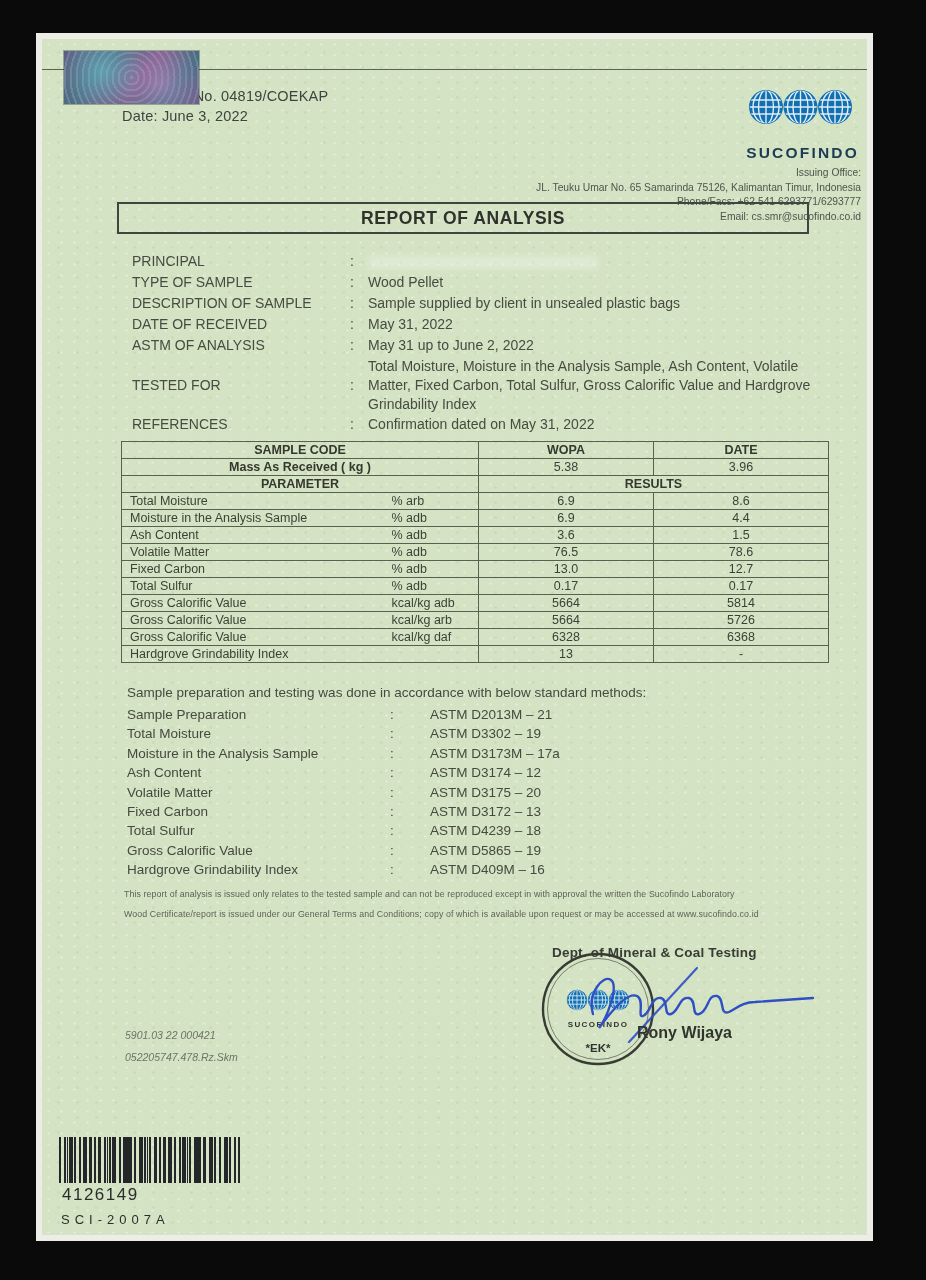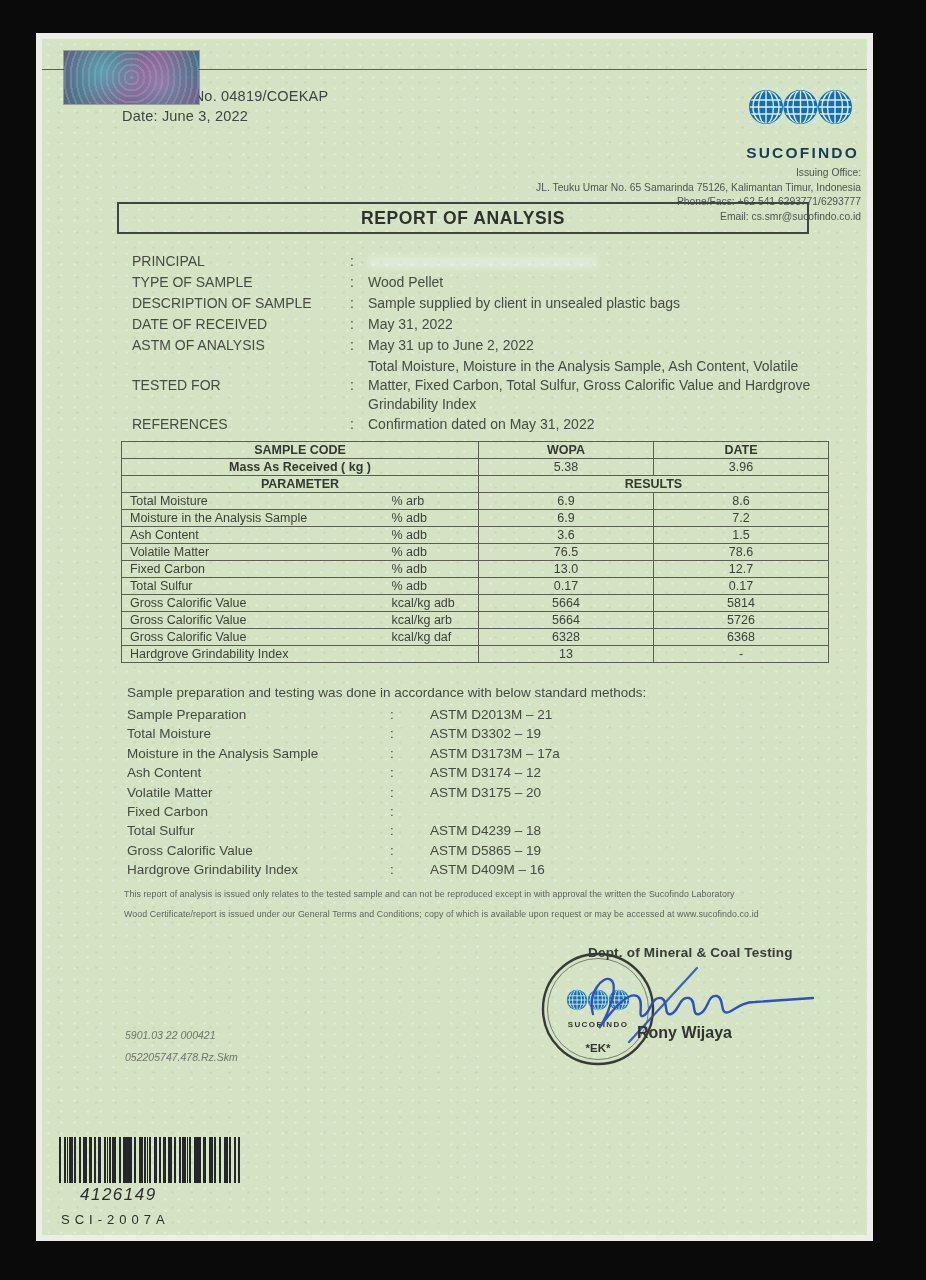--- a/index.html
+++ b/index.html
@@ -60,34 +60,34 @@
   table.results td.vl { border-left:1px solid #59604f; }
   table.results td.cc { text-align:center; }
   table.results .b { font-weight:bold; color:#34382e; }
   table.results td.pname { padding-left:8px; }
   table.results td.punit { padding-left:0; }
   .methods { position:absolute; left:85px; top:645px; width:600px; font-size:13.5px; color:#454a40; }
   .methods .intro { line-height:18px; margin-bottom:3px; }
   .mrow { display:grid; grid-template-columns:263px 40px 1fr; line-height:19.4px; }
   .disclaimer { position:absolute; left:82px; top:845px; width:700px; font-size:8.8px; line-height:20px; color:#5d6257; letter-spacing:.1px; }
   .sig-area { position:absolute; left:495px; top:905px; width:315px; height:155px; }
-  .dept-label { position:absolute; left:15px; top:1px; font-size:13.5px; font-weight:bold; color:#383c34; letter-spacing:.2px; white-space:nowrap;margin-left:36px; }
+  .dept-label { position:absolute; left:15px; top:1px; font-size:13.5px; font-weight:bold; color:#383c34; letter-spacing:.2px; white-space:nowrap; }
   .stamp-svg { position:absolute; left:2px; top:6px; }
   .sign-svg { position:absolute; left:48px; top:22px; }
   .signer-name { position:absolute; left:100px; top:80px; font-size:16px; font-weight:bold; color:#30342c; }
   .codes { position:absolute; left:83px; top:985px; font-style:italic; font-size:10.5px; line-height:22px; color:#6e7368; }
   .barcode-block { position:absolute; left:17px; top:1098px; }
   .bars {
     width:181px; height:46px;
     background:
       repeating-linear-gradient(90deg, #24272a 0 2px, transparent 2px 5px),
       repeating-linear-gradient(90deg, #24272a 0 1px, transparent 1px 8px),
       repeating-linear-gradient(90deg, transparent 0 11px, #24272a 11px 14px);
   }
-  .bar-number { font-size:17px; letter-spacing:1.5px; color:#2b2e2c; margin-top:2px; margin-left:21px;font-style:italic; }
+  .bar-number { font-size:17px; letter-spacing:1.5px; color:#2b2e2c; margin-top:2px; margin-left:3px; }
   .form-code { font-size:13px; letter-spacing:5px; color:#2b2e2c; margin-top:7px; margin-left:2px; }
   svg text { font-family:"Liberation Sans", sans-serif; }
 </style>
 </head>
 <body>
 
 <div class="scan">
   <div class="paper">
 
     <div class="topline"></div>
@@ -196,21 +196,21 @@
       <tr>
         <td class="pname">Total Moisture</td>
         <td class="punit">% arb</td>
         <td class="cc vl">6.9</td>
         <td class="cc vl">8.6</td>
       </tr>
       <tr>
         <td class="pname">Moisture in the Analysis Sample</td>
         <td class="punit">% adb</td>
         <td class="cc vl">6.9</td>
-        <td class="cc vl">7.2</td>
+        <td class="cc vl">4.4</td>
       </tr>
       <tr>
         <td class="pname">Ash Content</td>
         <td class="punit">% adb</td>
         <td class="cc vl">3.6</td>
         <td class="cc vl">1.5</td>
       </tr>
       <tr>
         <td class="pname">Volatile Matter</td>
         <td class="punit">% adb</td>
@@ -279,20 +279,21 @@
         <span>ASTM D3174 – 12</span>
       </div>
       <div class="mrow">
         <span>Volatile Matter</span>
         <span>:</span>
         <span>ASTM D3175 – 20</span>
       </div>
       <div class="mrow">
         <span>Fixed Carbon</span>
         <span>:</span>
+        <span>ASTM D3172 – 13</span>
       </div>
       <div class="mrow">
         <span>Total Sulfur</span>
         <span>:</span>
         <span>ASTM D4239 – 18</span>
       </div>
       <div class="mrow">
         <span>Gross Calorific Value</span>
         <span>:</span>
         <span>ASTM D5865 – 19</span>

